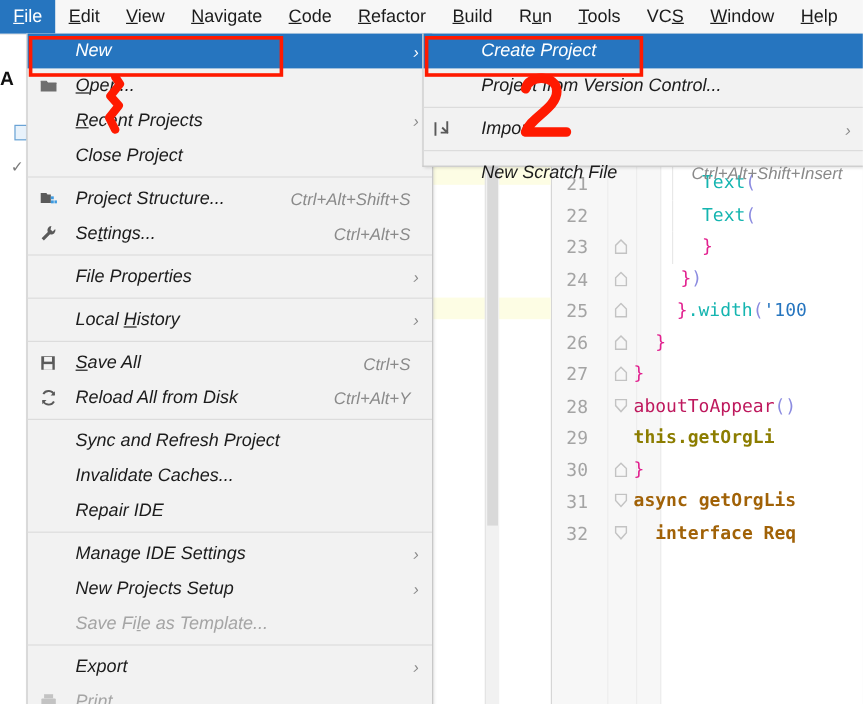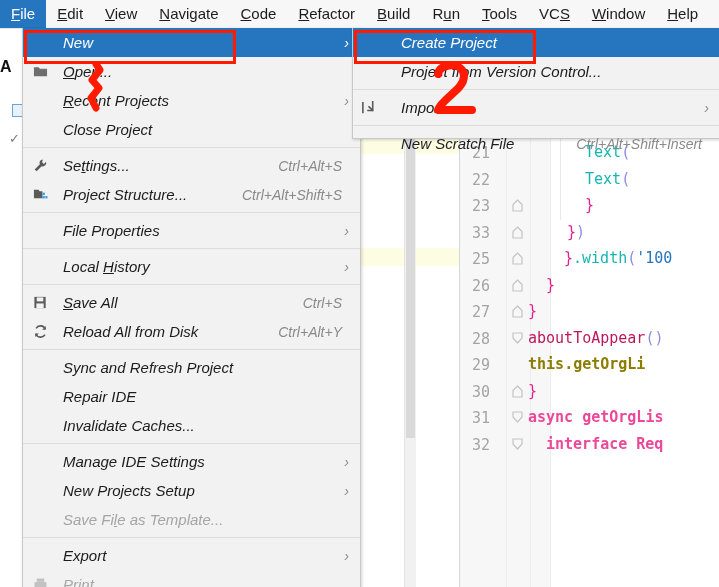--- a/index.html
+++ b/index.html
@@ -78,21 +78,21 @@
   }
   .fold svg{display:block;}
   .codetext{
     position:absolute;top:3px;
     font-family:"DejaVu Sans Mono","Liberation Mono",monospace;
     font-size:15px;white-space:pre;
   }
   .tok-call{color:#15b5b0;}
   .tok-paren{color:#8c8ce0;}
   .tok-brace{color:#e2218f;}
-  .tok-kw2{color:#ec4899;font-weight:bold;}
+  .tok-kw2{color:#a16207;font-weight:bold;}
   .tok-fn{color:#be185d;}
   .tok-this{color:#8c7d00;font-weight:bold;}
   .tok-str{color:#2675bf;}
   .indent-guide{position:absolute;top:0;width:1px;height:26.5px;background:#e8e8e8;}
   #editor-top-line{position:absolute;left:0;top:0;width:259px;height:2px;background:#e2e2e2;}
   #editor-strip{position:absolute;left:0;top:0;width:4px;height:559px;background:#fbfbe4;}
 
   
   #file-menu{
     position:absolute;left:22px;top:28px;width:337px;height:559px;
@@ -197,21 +197,21 @@
           <span class="ln">23</span>
           <span class="fold">
             <svg width="11" height="13" viewBox="0 0 11 13">
               <path d="M5.5 1 10 5.5V12H1V5.5z" fill="none" stroke="#c3c3c3" stroke-width="1.2"></path>
             </svg>
           </span>
           <span class="indent-guide" style="left: 100px;"></span>
           <span class="codetext" style="left: 125px;"><span class="tok-brace">}</span></span>
         </div>
         <div class="code-row">
-          <span class="ln">33</span>
+          <span class="ln">24</span>
           <span class="fold">
             <svg width="11" height="13" viewBox="0 0 11 13">
               <path d="M5.5 1 10 5.5V12H1V5.5z" fill="none" stroke="#c3c3c3" stroke-width="1.2"></path>
             </svg>
           </span>
           <span class="codetext" style="left: 107px;"><span class="tok-brace">}</span><span class="tok-paren">)</span></span>
         </div>
         <div class="code-row">
           <span class="ln">25</span>
           <span class="fold">
@@ -319,38 +319,38 @@
       <span class="arrow">›</span>
     </div>
     <div class="mi">
       <span class="ic"></span>
       <span class="lbl">Close Project</span>
     </div>
     <div class="sep"></div>
     <div class="mi">
       <span class="ic">
         <svg width="15" height="15" viewBox="0 0 16 16" fill="none">
-          <path d="M10.5 1.5a3.6 3.6 0 0 0-3.2 5.2L1.8 12.2l2 2 5.5-5.5a3.6 3.6 0 0 0 4.6-4.6l-2.3 2.3-1.9-1.9z" fill="#5a5a5a"></path>
-        </svg>
-      </span>
-      <span class="lbl">Se<u>t</u>tings...</span>
-      <span class="sc">Ctrl+Alt+S</span>
-    </div>
-    <div class="mi">
-      <span class="ic">
-        <svg width="15" height="15" viewBox="0 0 16 16" fill="none">
           <path d="M1 3h5l1 1.4h3V12H1z" fill="#5a5a5a"></path>
           <rect x="10" y="6" width="2.6" height="2.6" fill="#3d9ae0"></rect>
           <rect x="10" y="9.6" width="2.6" height="2.6" fill="#3d9ae0"></rect>
           <rect x="13.2" y="9.6" width="2.2" height="2.6" fill="#3d9ae0"></rect>
         </svg>
       </span>
       <span class="lbl">Project Structure...</span>
       <span class="sc">Ctrl+Alt+Shift+S</span>
     </div>
+    <div class="mi">
+      <span class="ic">
+        <svg width="15" height="15" viewBox="0 0 16 16" fill="none">
+          <path d="M10.5 1.5a3.6 3.6 0 0 0-3.2 5.2L1.8 12.2l2 2 5.5-5.5a3.6 3.6 0 0 0 4.6-4.6l-2.3 2.3-1.9-1.9z" fill="#5a5a5a"></path>
+        </svg>
+      </span>
+      <span class="lbl">Se<u>t</u>tings...</span>
+      <span class="sc">Ctrl+Alt+S</span>
+    </div>
     <div class="sep"></div>
     <div class="mi">
       <span class="ic"></span>
       <span class="lbl">File Properties</span>
       <span class="arrow">›</span>
     </div>
     <div class="sep"></div>
     <div class="mi">
       <span class="ic"></span>
       <span class="lbl">Local <u>H</u>istory</span>
@@ -380,25 +380,25 @@
       <span class="lbl">Reload All from Disk</span>
       <span class="sc">Ctrl+Alt+Y</span>
     </div>
     <div class="sep"></div>
     <div class="mi">
       <span class="ic"></span>
       <span class="lbl">Sync and Refresh Project</span>
     </div>
     <div class="mi">
       <span class="ic"></span>
+      <span class="lbl">Invalidate Caches...</span>
+    </div>
+    <div class="mi">
+      <span class="ic"></span>
       <span class="lbl">Repair IDE</span>
-    </div>
-    <div class="mi">
-      <span class="ic"></span>
-      <span class="lbl">Invalidate Caches...</span>
     </div>
     <div class="sep"></div>
     <div class="mi">
       <span class="ic"></span>
       <span class="lbl">Manage IDE Settings</span>
       <span class="arrow">›</span>
     </div>
     <div class="mi">
       <span class="ic"></span>
       <span class="lbl">New Projects Setup</span>

